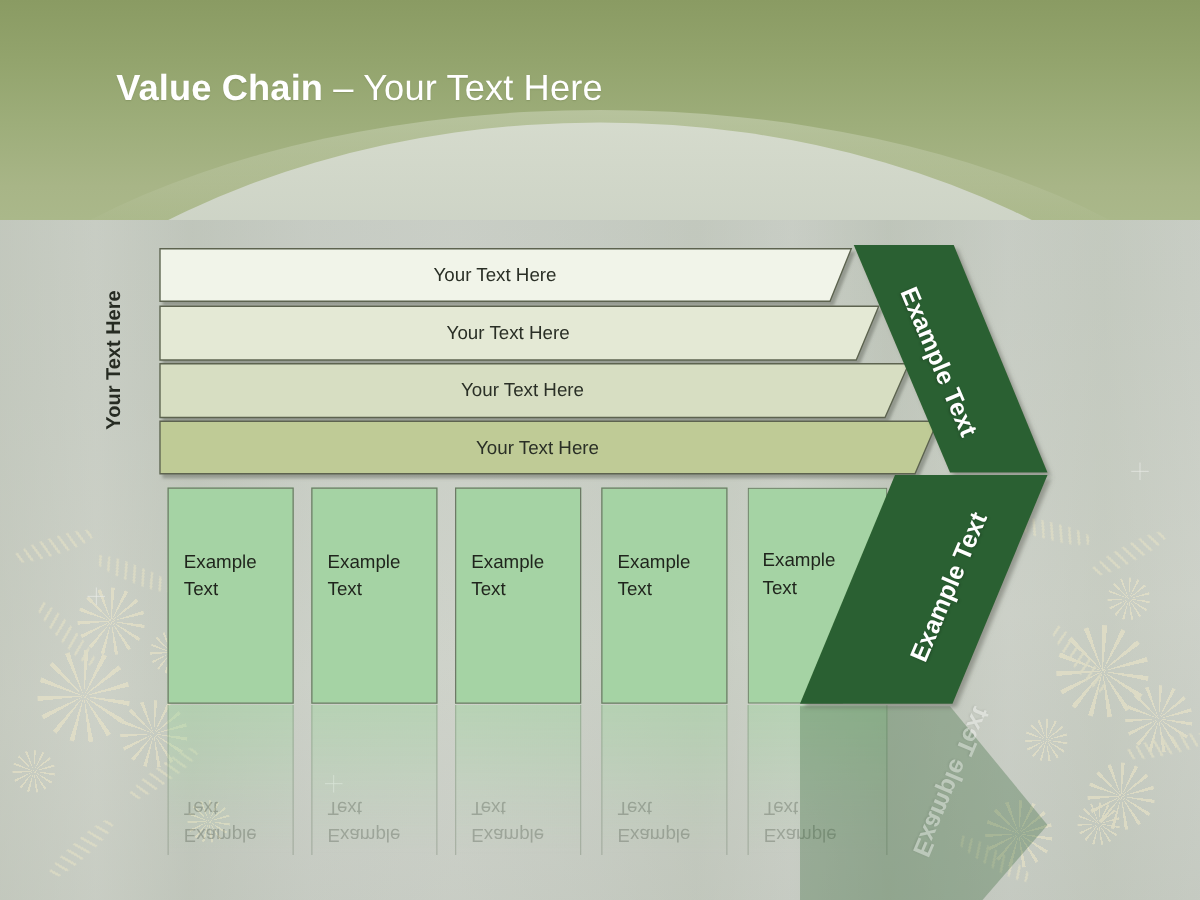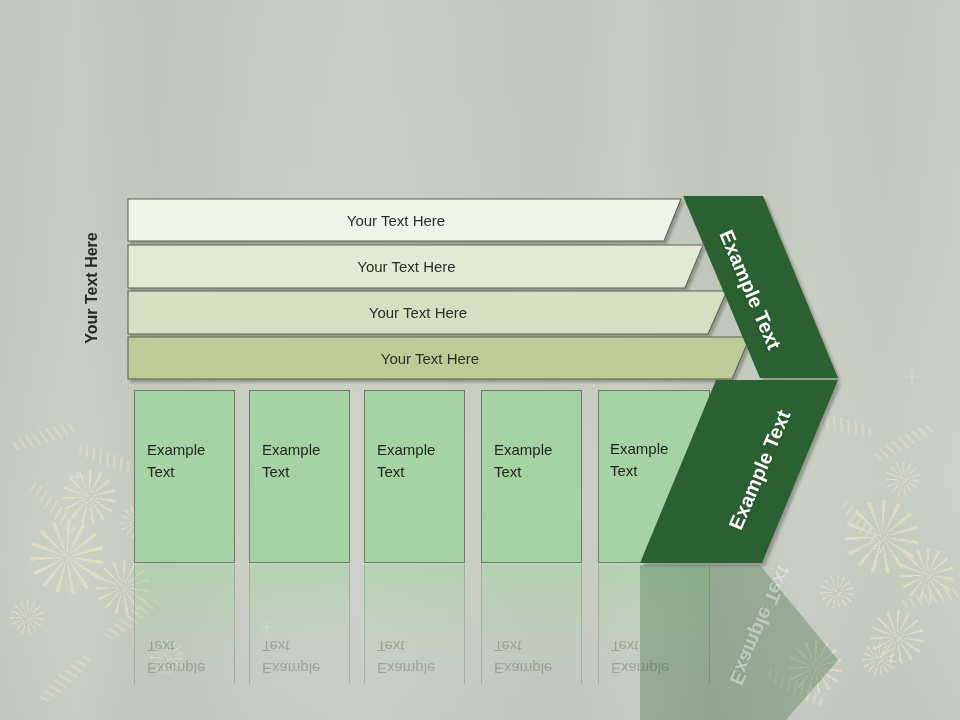--- a/index.html
+++ b/index.html
@@ -176,20 +176,25 @@
     <div class="frond" style="left:828px; top:520px; transform:rotate(52deg);"></div>
     <div class="frond" style="left:898px; top:590px; transform:rotate(-12deg);"></div>
     <div class="frond" style="left:760px; top:680px; transform:rotate(30deg);"></div>
     <div class="frond" style="left:30px;  top:672px; transform:rotate(-42deg);"></div>
     <div class="sparkle" style="left:150px;top:200px;"></div>
     <div class="sparkle" style="left:70px; top:470px;"></div>
     <div class="sparkle" style="left:905px;top:370px;"></div>
     <div class="sparkle" style="left:260px;top:620px;"></div>
   </div>
 
+  <div class="header">
+    <div class="header-arc2"></div>
+    <div class="header-arc"></div>
+    <div class="title"><span class="b">Value Chain</span><span class="n"> – Your Text Here</span></div>
+  </div>
 
   <div class="axis-label">Your Text Here</div>
 
   <svg class="layer" viewBox="0 0 960 720">
     <defs>
       <filter id="barShadow" x="-20%" y="-20%" width="160%" height="180%">
         <feDropShadow dx="2.5" dy="3" stdDeviation="1.2" flood-color="#6c7166" flood-opacity=".55"></feDropShadow>
       </filter>
       <filter id="chevShadow" x="-20%" y="-20%" width="160%" height="160%">
         <feDropShadow dx="3" dy="3" stdDeviation="1.6" flood-color="#5e6358" flood-opacity=".5"></feDropShadow>

